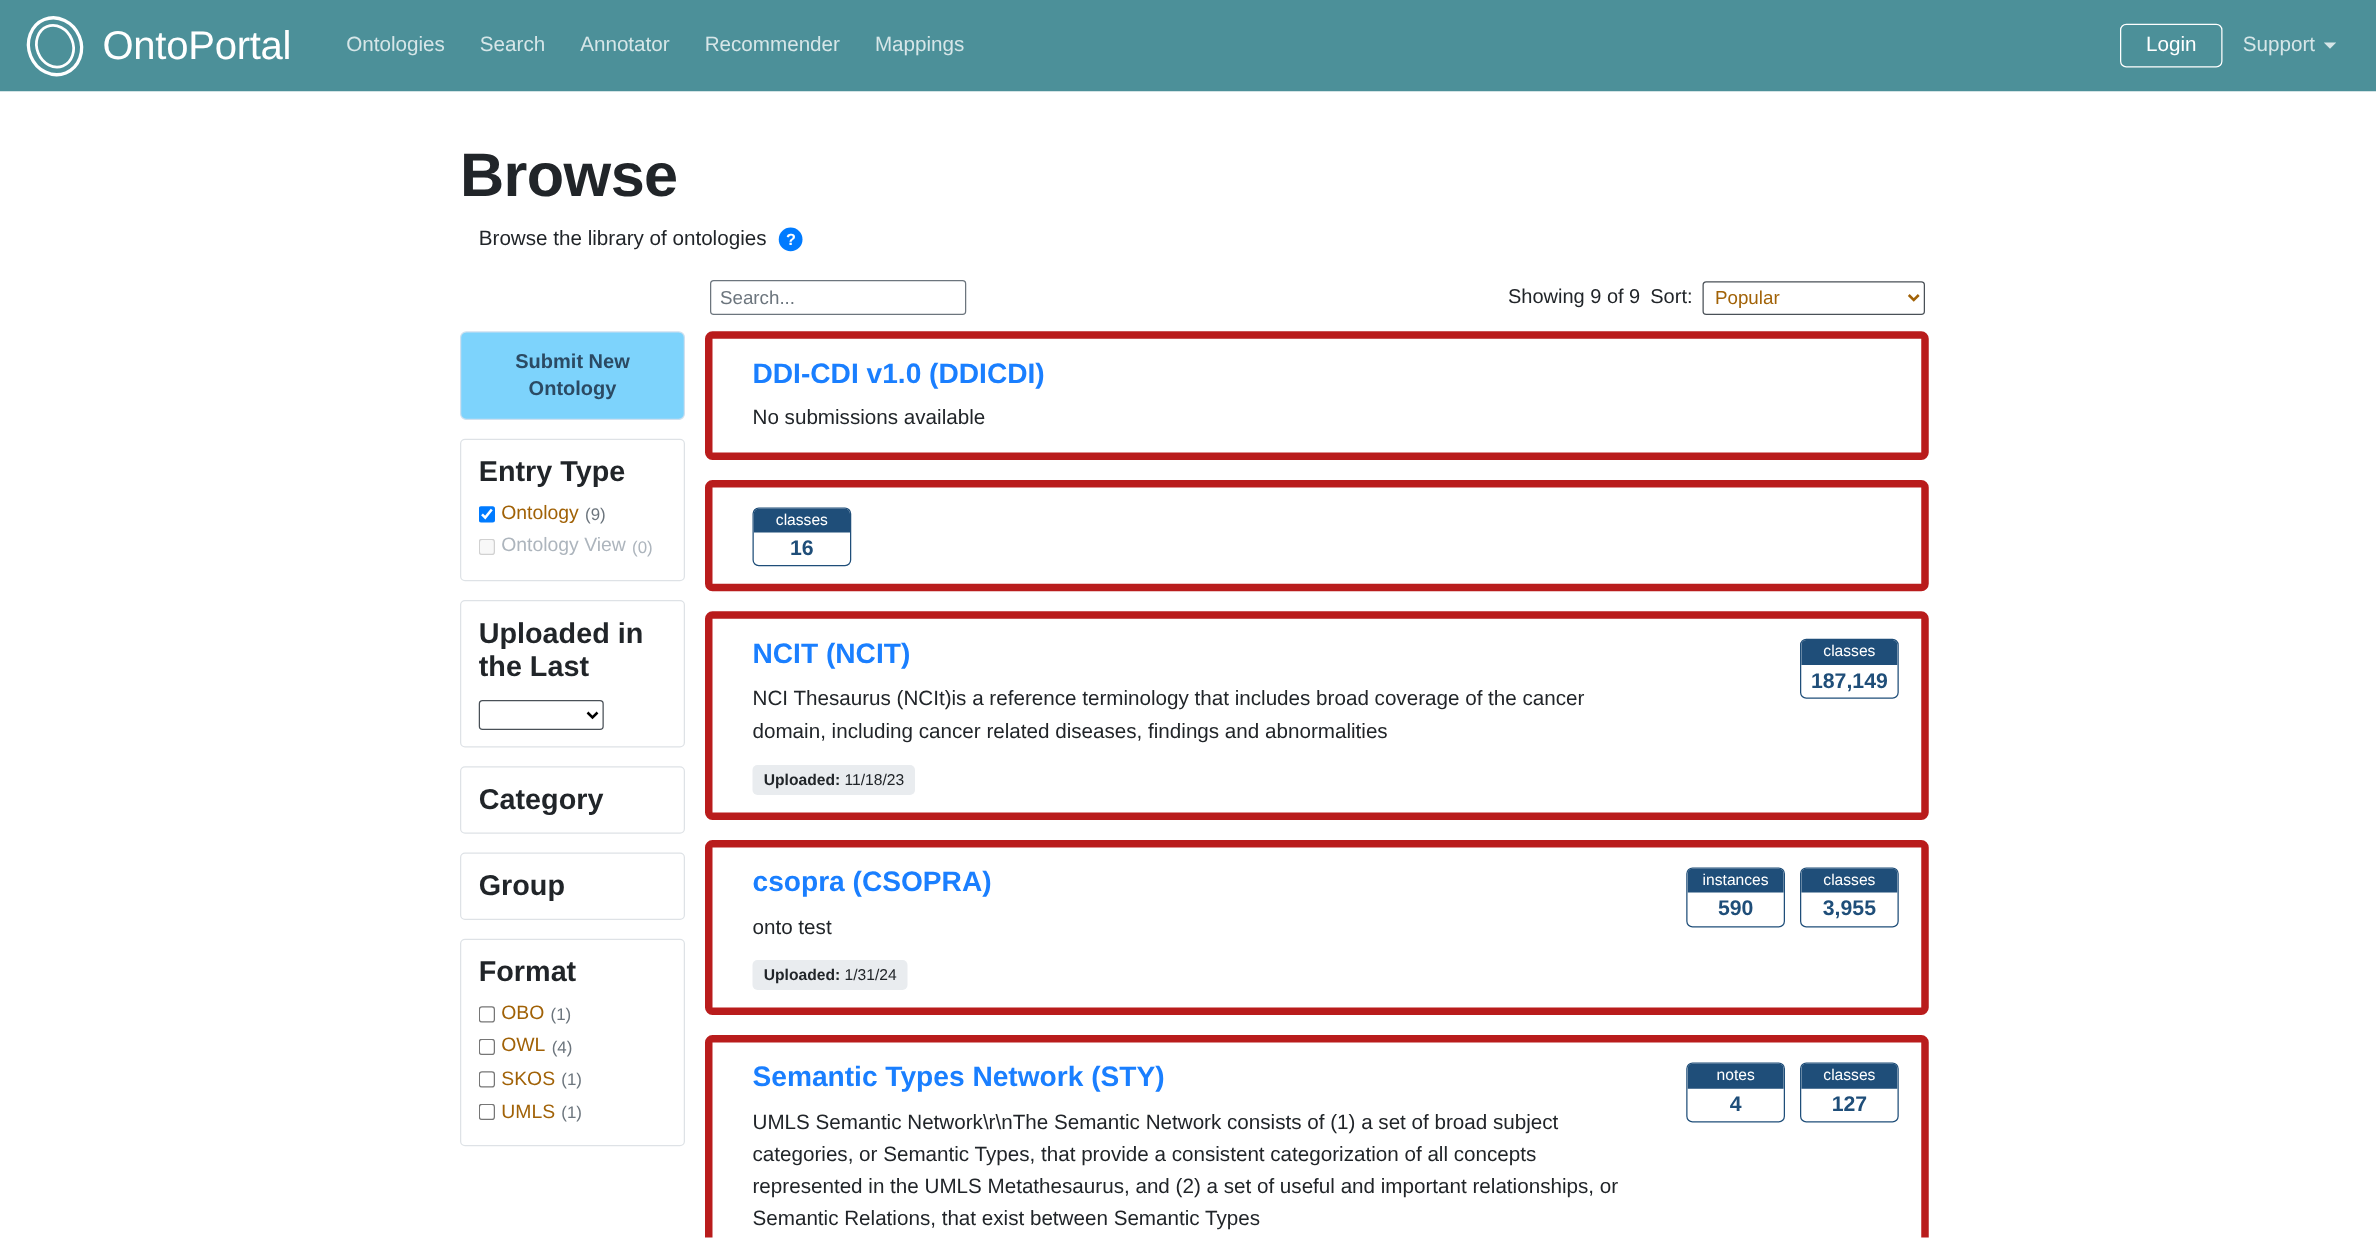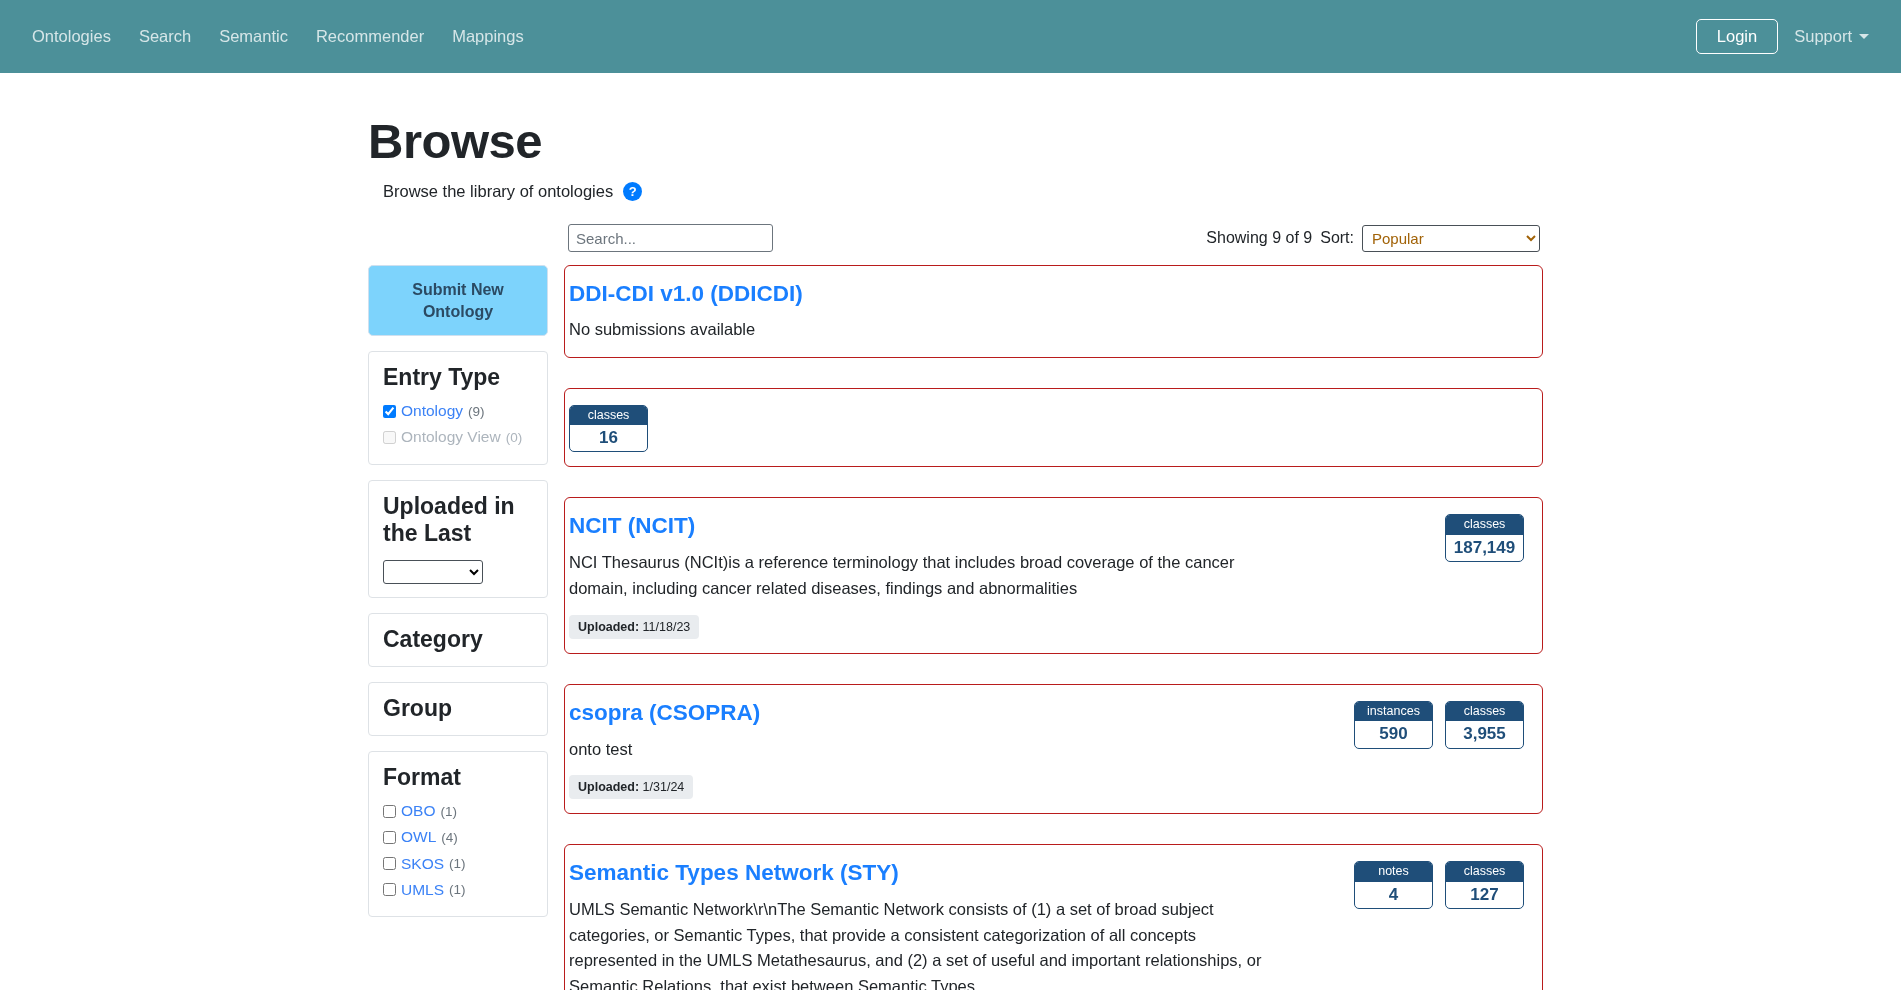--- a/index.html
+++ b/index.html
@@ -178,40 +178,40 @@
     gap: 5px;
     font-size: 15.5px;
     padding: 3px 0;
     line-height: 1.3;
   }
   .facet-row input[type="checkbox"] {
     width: 13px; height: 13px; margin: 0;
     accent-color: #007bff;
     cursor: pointer;
   }
-  .facet-row .lbl { color: #3b82f6; }
+  .facet-row .lbl { color: #a16207; }
   .facet-row .cnt { color: #6c757d; font-size: 13.5px; }
   .facet-row.disabled .lbl,
   .facet-row.disabled .cnt { color: #adb5bd; }
   .facet-select {
     margin-top: 6px;
     width: 100px; height: 24px;
     border: 1px solid #495057;
     border-radius: 3px;
     background: #fff;
     font-family: inherit;
     font-size: 13px;
   }
 
   
   .card {
-    border: 1px solid #b91c1c;
+    border: 6px solid #b91c1c;
     border-radius: 6px;
-    padding: 14px 18px 14px 4px;
-    margin-bottom: 30px;
+    padding: 14px 18px 14px 32px;
+    margin-bottom: 16px;
     background: #fff;
     display: flex;
     gap: 14px;
     position: relative;
   }
   .card-main { flex: 1 1 auto; min-width: 0; }
   .card-title {
     font-size: 22.5px;
     color: #1a7fff;
     font-weight: bold;
@@ -265,25 +265,34 @@
     font-size: 17px;
     font-weight: bold;
     padding: 3px 0 4px 0;
     line-height: 1.15;
   }
 </style>
 </head>
 <body>
 
 <div class="navbar">
+  <a class="brand" href="#">
+    <span class="brand-mark">
+      <svg width="52" height="52" viewBox="0 0 52 52" xmlns="http://www.w3.org/2000/svg">
+        <ellipse cx="26" cy="26" rx="21" ry="23" fill="none" stroke="#ffffff" stroke-width="2.6" transform="rotate(-22 26 26)"></ellipse>
+        <ellipse cx="26" cy="26" rx="14.5" ry="17" fill="none" stroke="#ffffff" stroke-width="2.2" transform="rotate(-22 26 26)"></ellipse>
+      </svg>
+    </span>
+    <span class="brand-text">OntoPortal</span>
+  </a>
 
   <nav class="nav-links">
     <a class="nav-link" href="#">Ontologies</a>
     <a class="nav-link" href="#">Search</a>
-    <a class="nav-link" href="#">Semantic</a>
+    <a class="nav-link" href="#">Annotator</a>
     <a class="nav-link" href="#">Recommender</a>
     <a class="nav-link" href="#">Mappings</a>
   </nav>
 
   <div class="nav-right">
     <button class="login-btn">Login</button>
     <a class="support-link" href="#">
       <span>Support</span>
       <span class="caret"></span>
     </a>

